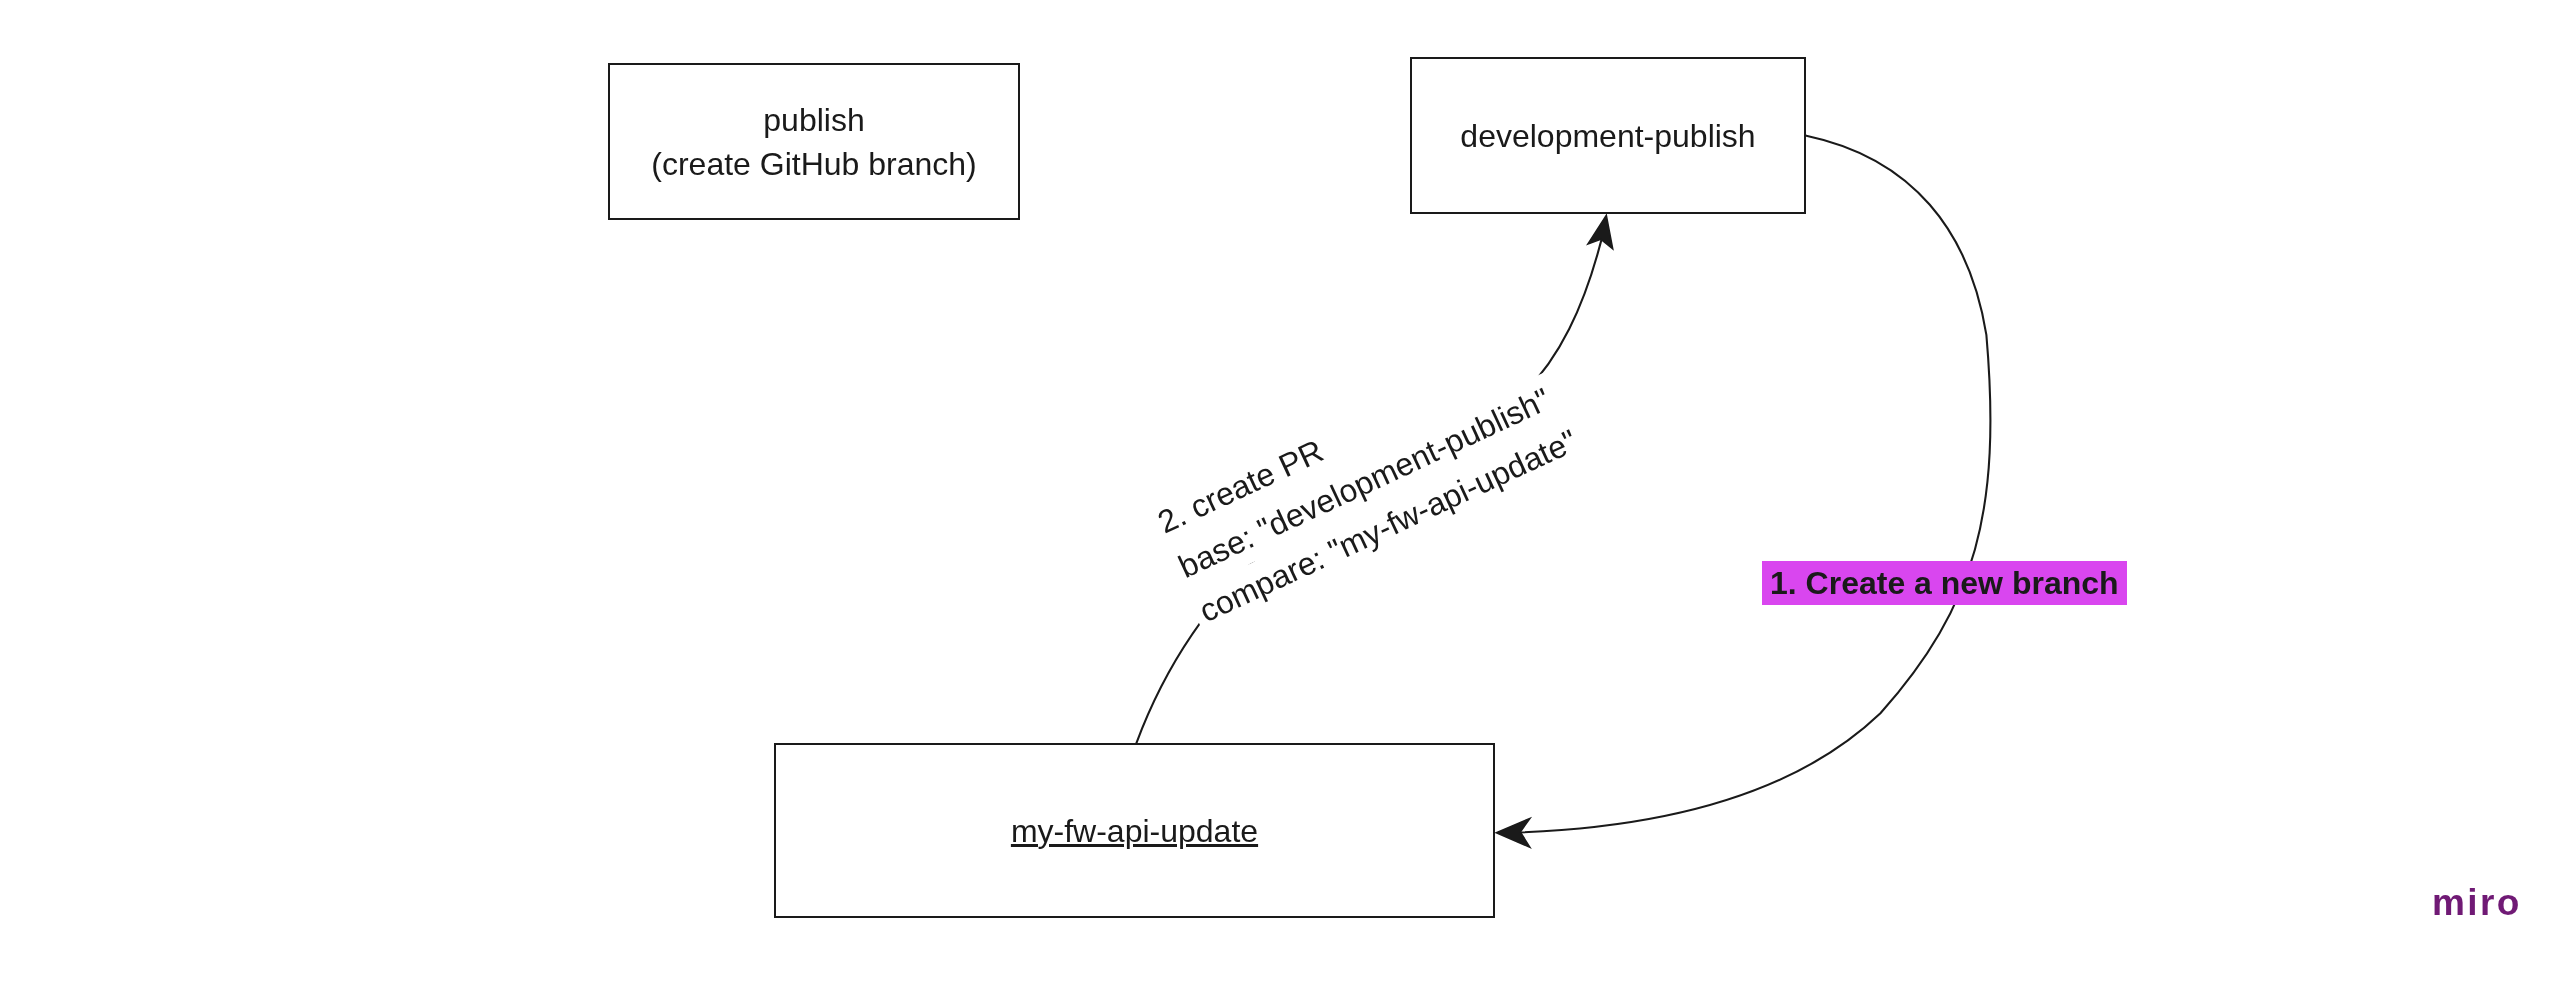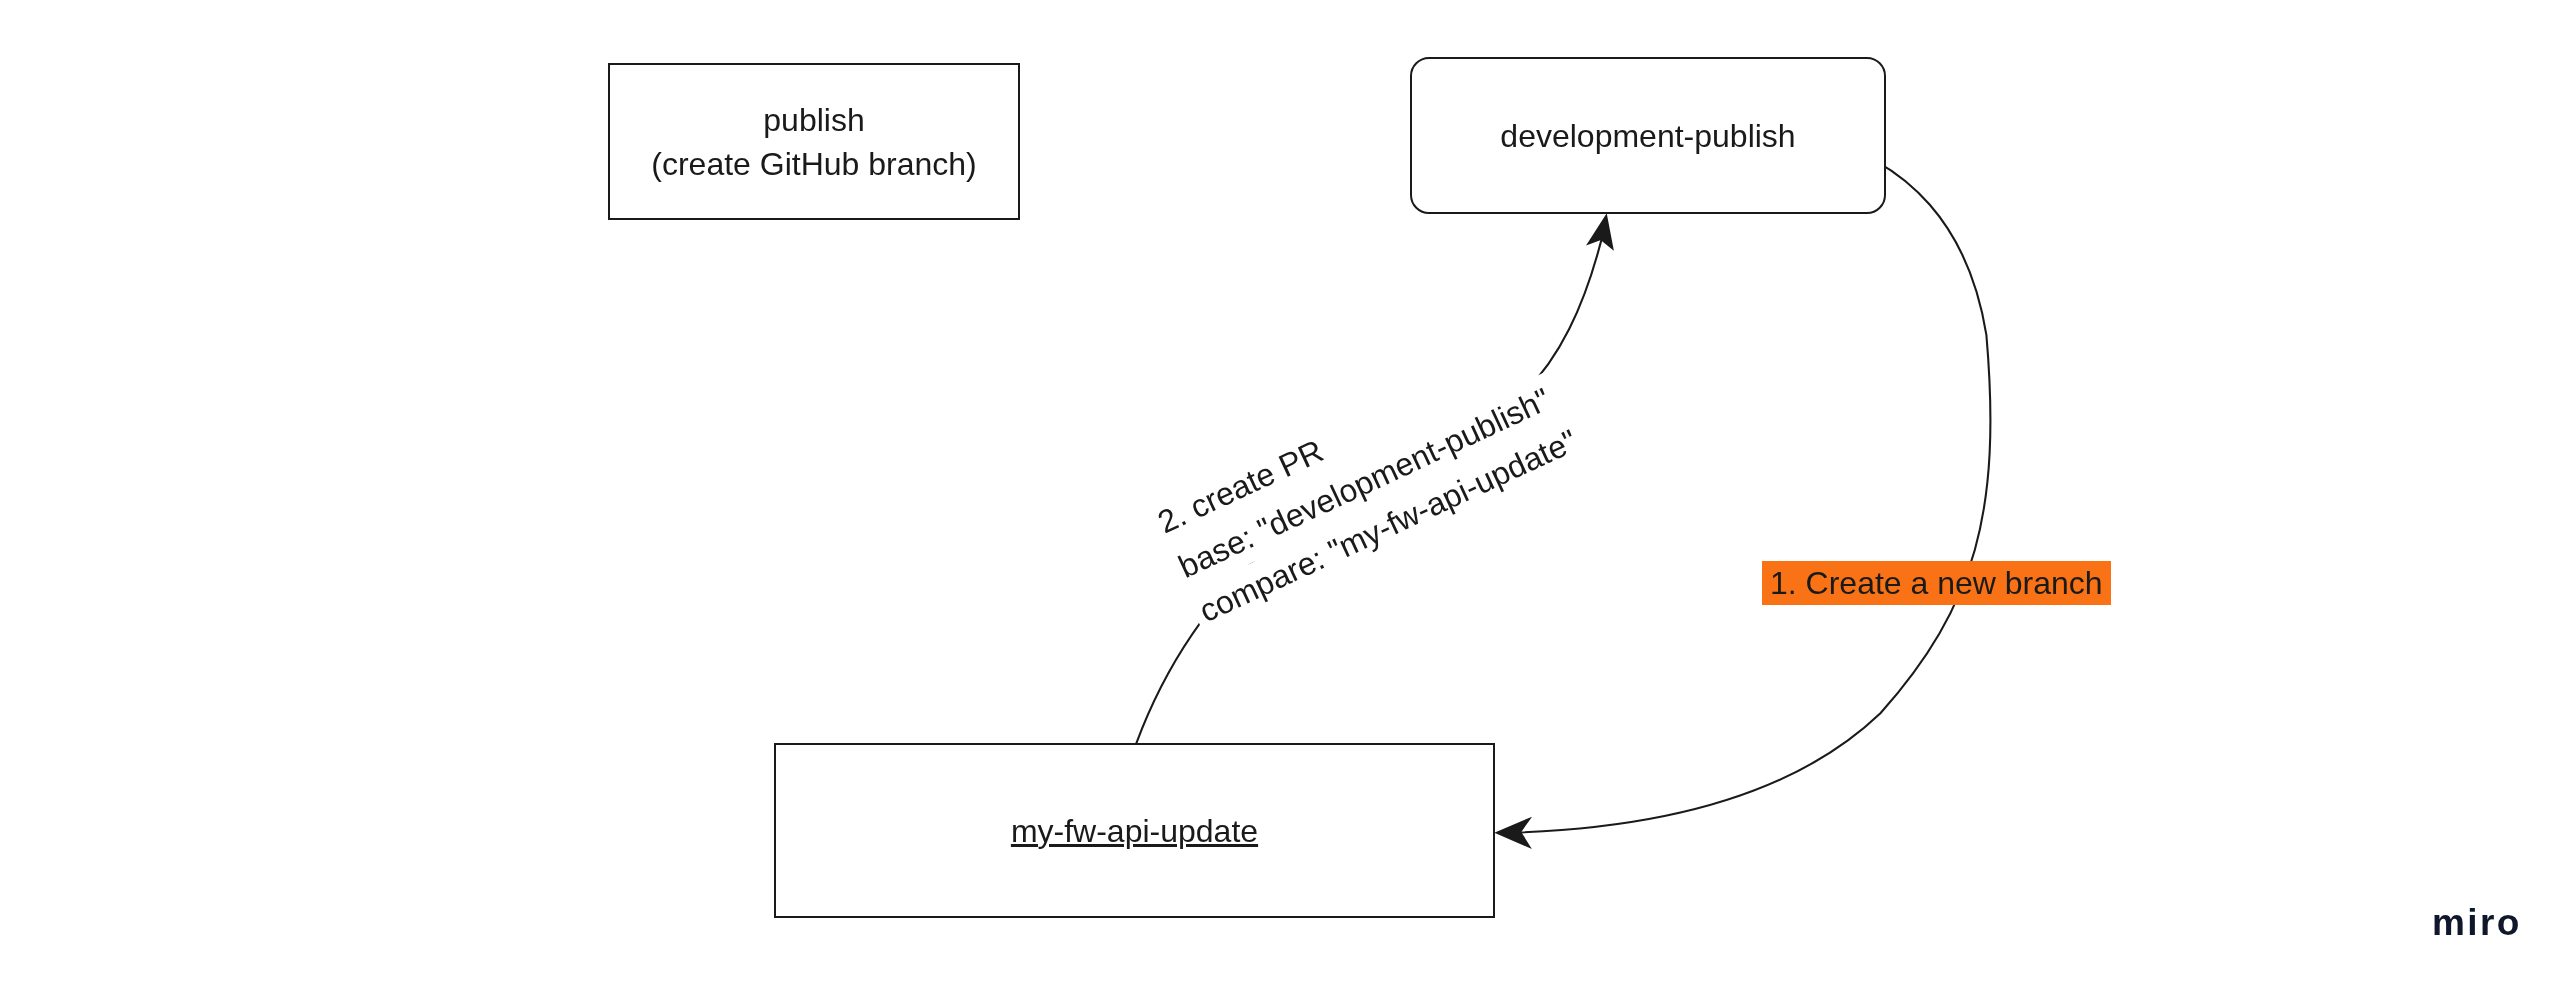--- a/index.html
+++ b/index.html
@@ -41,67 +41,67 @@
   #node-publish {
     left: 608px;
     top: 57px;
     width: 412px;
     height: 157px;
     margin-top: 6px;
   }
   #node-development-publish {
     left: 1410px;
     top: 57px;
-    width: 476px;
+    width: 396px;
     height: 157px;
-    border-radius: 19px;
   }
   #node-my-fw-api-update {
     left: 774px;
     top: 743px;
     width: 721px;
     height: 175px;
     text-decoration: underline;
   }
   .connector-label {
     position: absolute;
     z-index: 3;
     font-size: 32px;
     color: #1a1a1a;
   }
   #label-create-branch {
     left: 1762px;
     top: 561px;
-    background: #f97316;
+    background: #d946ef;
     padding: 3.2px 8px;
     white-space: nowrap;
     line-height: 38px;
+    font-weight: bold;
   }
   #label-create-pr {
     left: 1144px;
     top: 505px;
     transform: rotate(-25deg);
     transform-origin: 0 0;
     line-height: 49px;
     white-space: nowrap;
   }
   #label-create-pr .pr-line {
     display: block;
     width: max-content;
     background: #ffffff;
     padding: 0 6.4px;
   }
   #watermark {
     position: absolute;
     left: 2432px;
-    top: 902px;
+    top: 882px;
     font-size: 37px;
     font-weight: bold;
     letter-spacing: 2.4px;
-    color: #0f172a;
+    color: #701a75;
     z-index: 4;
     user-select: none;
   }
 </style>
 </head>
 <body>
 
 <div id="board">
 
   <svg id="connector-layer" viewBox="0 0 3233 1237" xmlns="http://www.w3.org/2000/svg">

